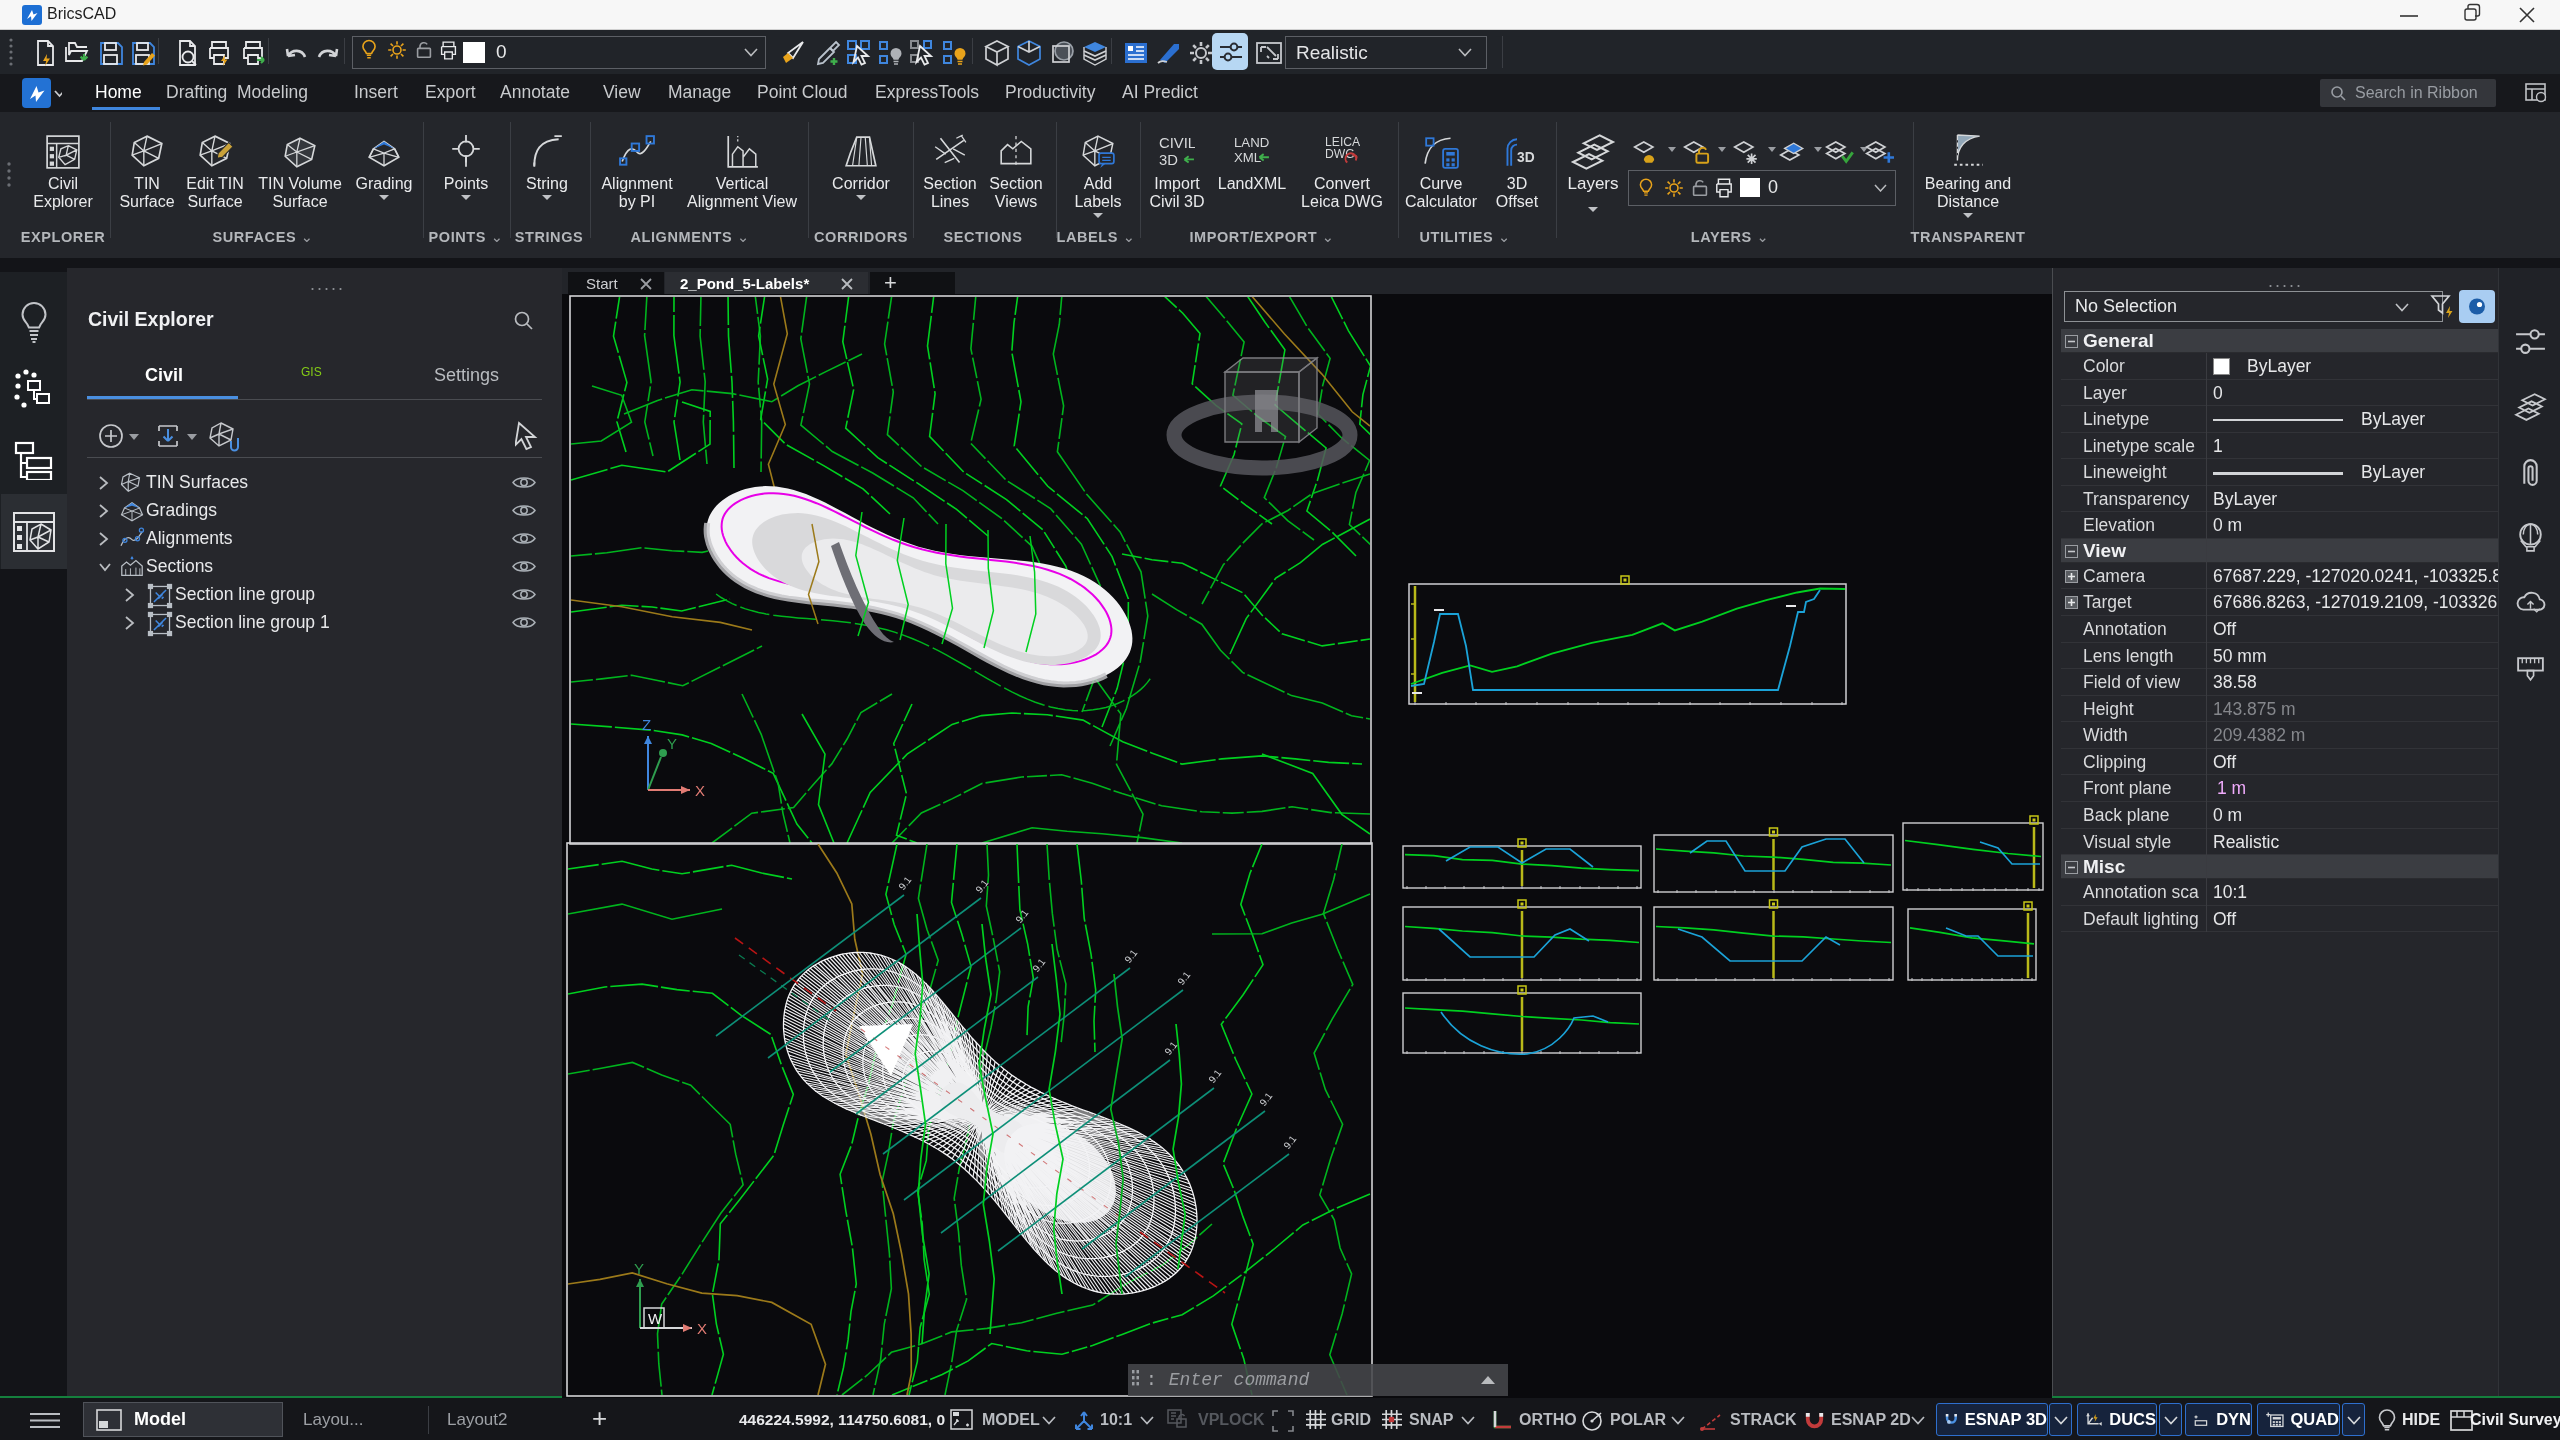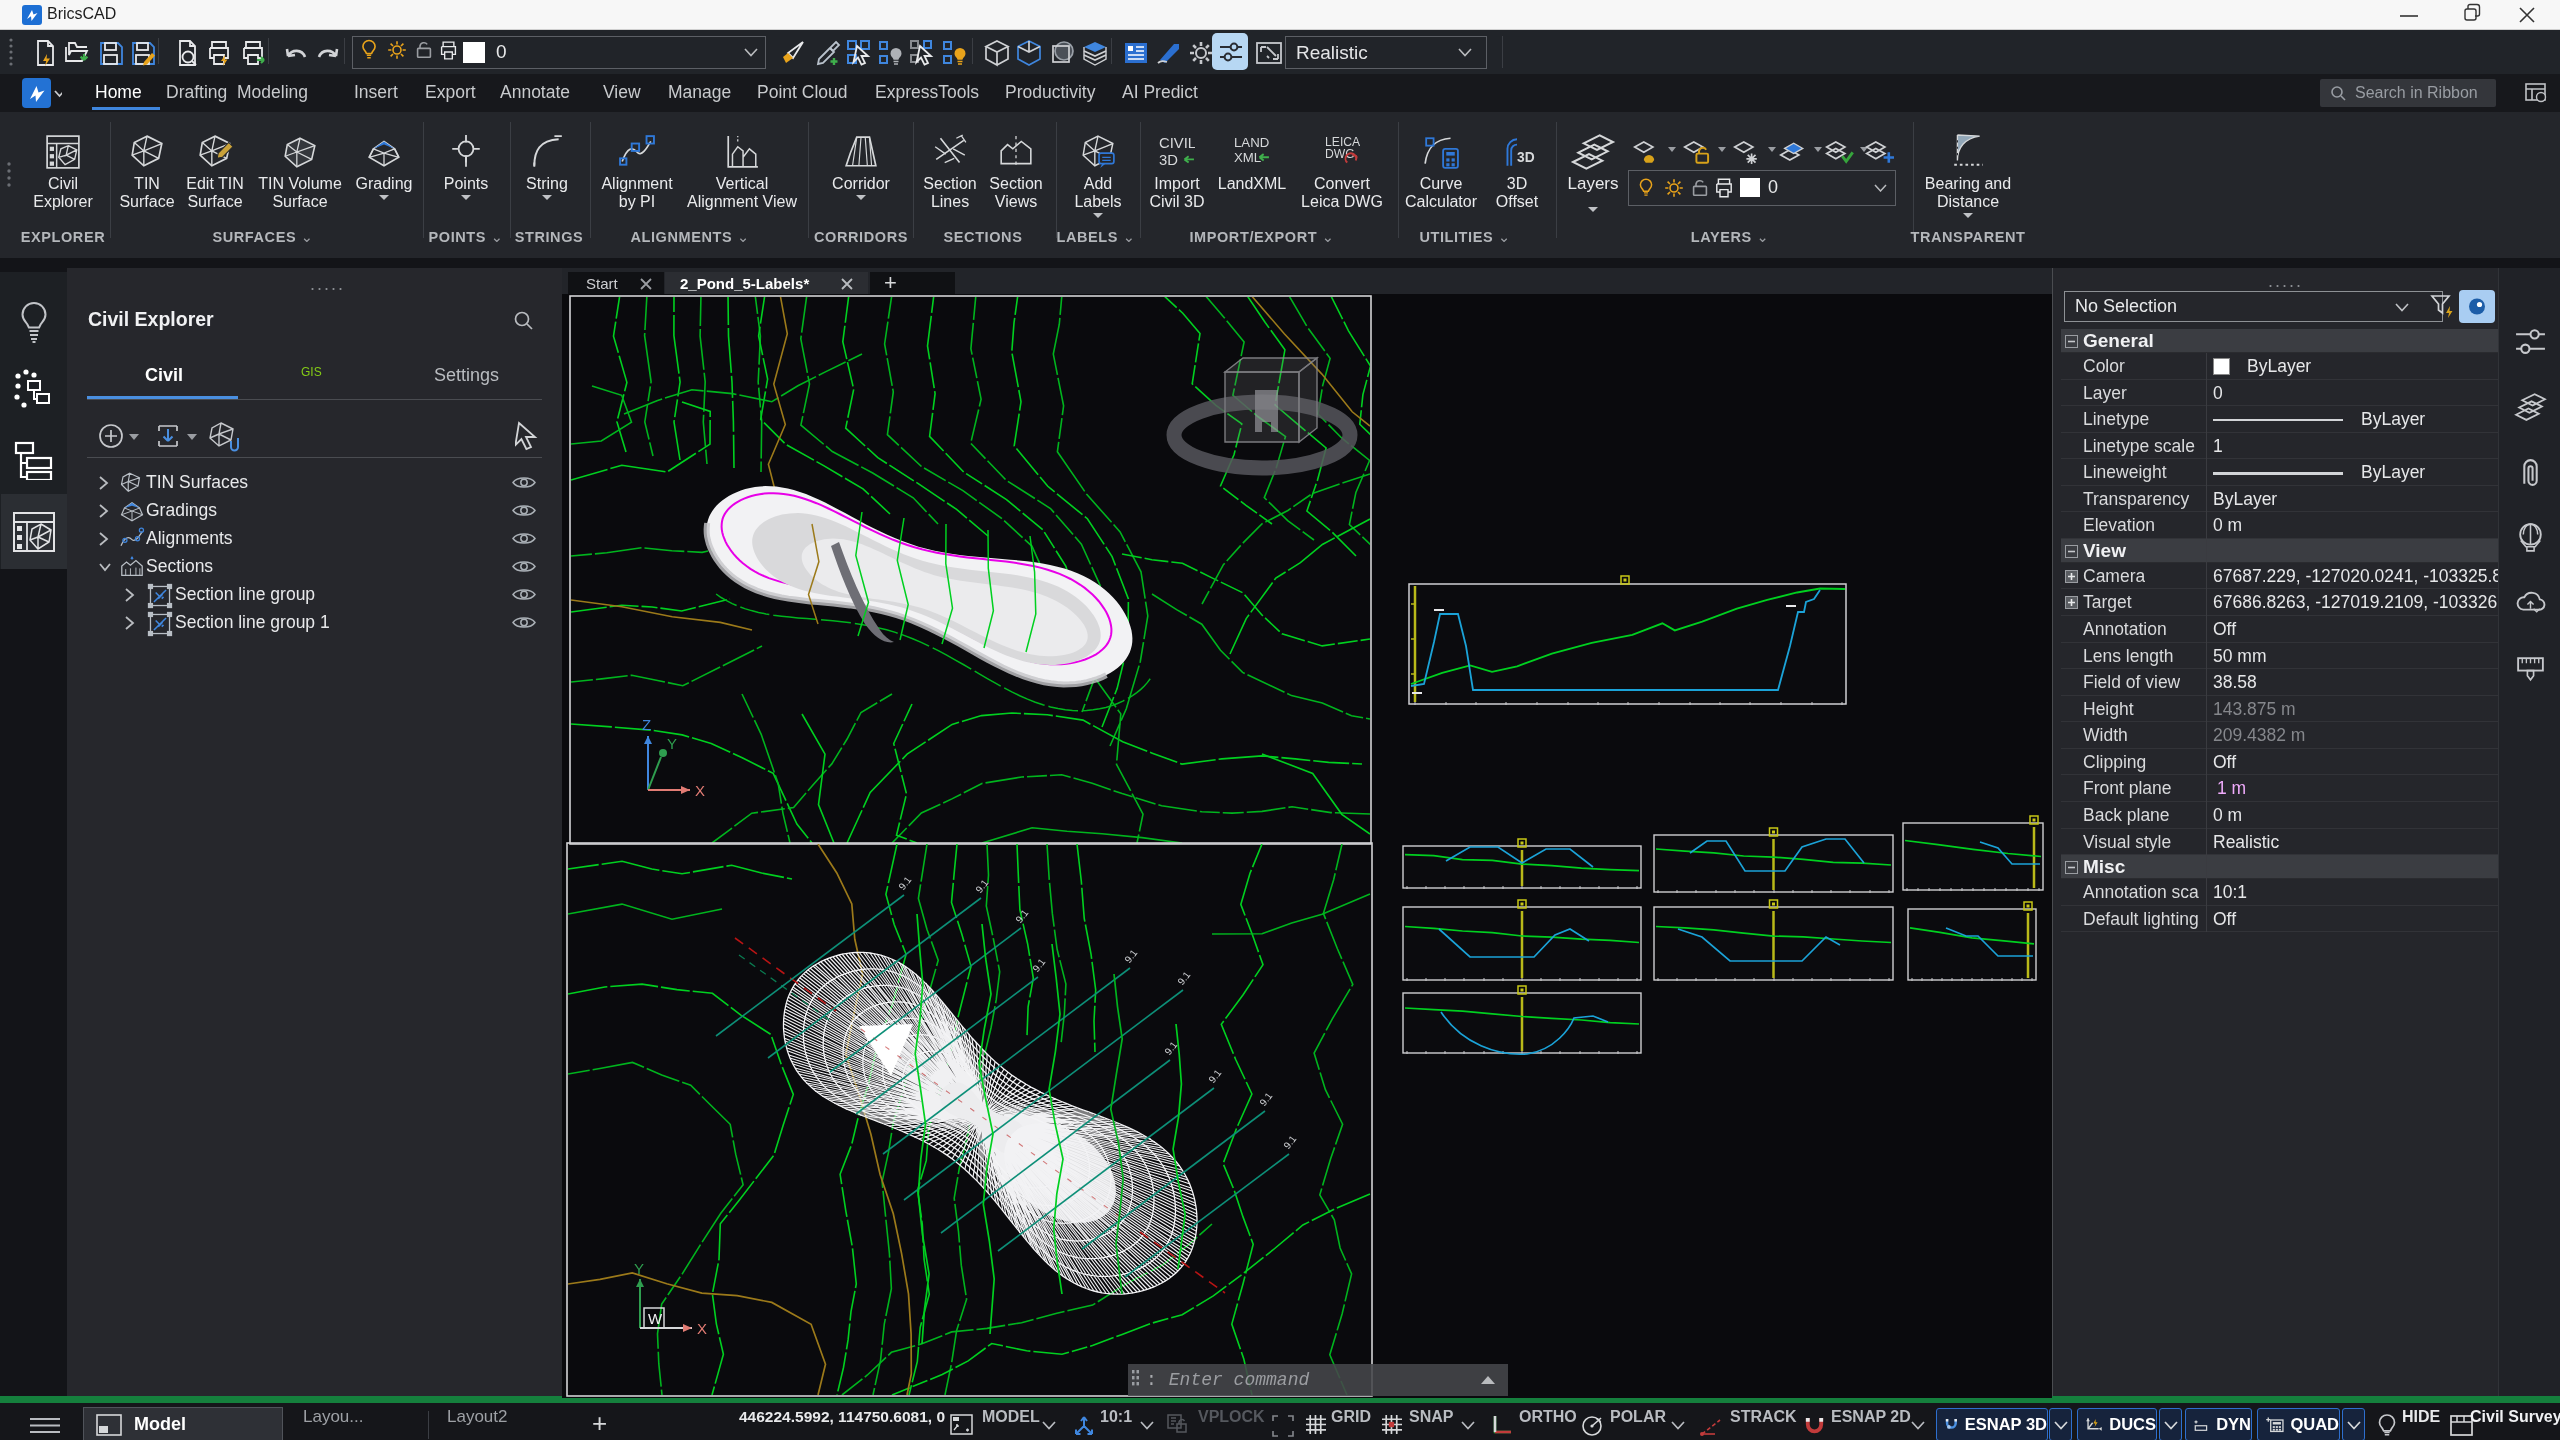--- a/index.html
+++ b/index.html
@@ -2,21 +2,21 @@
 <html><head><meta charset="utf-8"><style>
 *{margin:0;padding:0;box-sizing:border-box;}
 html,body{width:2560px;height:1440px;overflow:hidden;background:#131418;font-family:"Liberation Sans",sans-serif;}
 .abs{position:absolute;}
 #titlebar{left:0;top:0;width:2560px;height:30px;background:#f7f7f7;border-bottom:1px solid #d0d0d0;}
 #titlebar .tname{position:absolute;left:47px;top:5px;font-size:16px;color:#1c1c1c;}
 #toolbar{left:0;top:30px;width:2560px;height:44px;background:#212429;}
 #tabrow{left:0;top:74px;width:2560px;height:38px;background:#17181c;}
 #ribbon{left:0;top:112px;width:2560px;height:146px;background:#24262b;}
 #mainbg{left:0;top:258px;width:2560px;height:1140px;background:#131418;}
-#statusbar{left:0;top:1396px;width:2560px;height:44px;background:#15161a;border-top:7px solid #15803d;}
+#statusbar{left:0;top:1396px;width:2560px;height:44px;background:#15161a;border-top:2px solid #15803d;}
 .rtab{position:absolute;top:8px;font-size:17.5px;color:#c8cacd;}
 .rtab.active{color:#fff;}
 .sep-v{position:absolute;width:1px;background:#3b3e44;}
 .rbtn{position:absolute;top:6px;text-align:center;color:#e9eaec;font-size:16px;line-height:18px;}
 .rbtn .ric{height:52px;display:flex;align-items:flex-end;justify-content:center;}
 .rbtn .rtx{margin-top:5px;}
 .rlabel{position:absolute;top:117px;font-weight:bold;font-size:14.5px;color:#b4b7bb;letter-spacing:0.6px;text-align:center;}
 .pill{position:absolute;border:1px solid #5c5f65;display:flex;align-items:center;}
 #sidebar{left:0;top:268px;width:67px;height:1130px;background:#131418;}
 #sidebar .blk{position:absolute;left:0;top:4px;width:67px;height:297px;background:#1d2024;}
@@ -24,21 +24,21 @@
 #civilpanel{left:67px;top:268px;width:495px;height:1130px;background:#26272c;}
 #drawing{left:562px;top:268px;width:1490px;height:1130px;background:#0b0b0e;}
 #doctabs{position:absolute;left:0;top:0px;width:1490px;height:26px;background:#222429;}
 .dtab{position:absolute;top:4px;height:22px;font-size:15px;display:flex;align-items:center;}
 #props{left:2052px;top:268px;width:446px;height:1130px;background:#25262b;border-left:1px solid #4a4c50;}
 #rightbar{left:2498px;top:268px;width:62px;height:1130px;background:#202227;border-left:1px solid #313338;}
 .prow{position:absolute;left:8px;width:438px;border-bottom:1px solid #323338;}
 .phead{position:absolute;left:8px;width:438px;background:#3b3d42;border-bottom:1px solid #2a2b2f;}
 .plabel{position:absolute;left:30px;font-size:17.5px;color:#d9dadc;white-space:nowrap;overflow:hidden;}
 .pvalue{position:absolute;left:152px;font-size:17.5px;color:#e6e7e9;white-space:nowrap;}
-.sbitem{position:absolute;top:0;height:28px;display:flex;align-items:center;font-size:17px;color:#b9bcc1;font-weight:bold;}
+.sbitem{position:absolute;top:8px;height:28px;display:flex;align-items:center;font-size:17px;color:#b9bcc1;font-weight:bold;}
 .sbbox{position:absolute;top:5px;height:33px;border:1.5px solid #2e6fce;border-radius:3px;background:#16233c;display:flex;align-items:center;font-size:16.5px;color:#fff;font-weight:bold;white-space:nowrap;}
 </style></head><body>
 <div id="titlebar" class="abs">
 <svg class="abs" style="left:22px;top:5px" width="20" height="20">
       <rect width="20" height="20" rx="3" fill="#1d6fd4"></rect>
       <path d="M5 14 L10 5 L11.5 9.5 L15.5 8 L9.5 16 L9 11.2 Z" fill="#fff"></path>
     </svg>
 <div class="tname">BricsCAD</div>
 <svg class="abs" style="left:2392px;top:3px" width="160" height="24">
       <path d="M8 13 H26" stroke="#333" stroke-width="1.6"></path>

